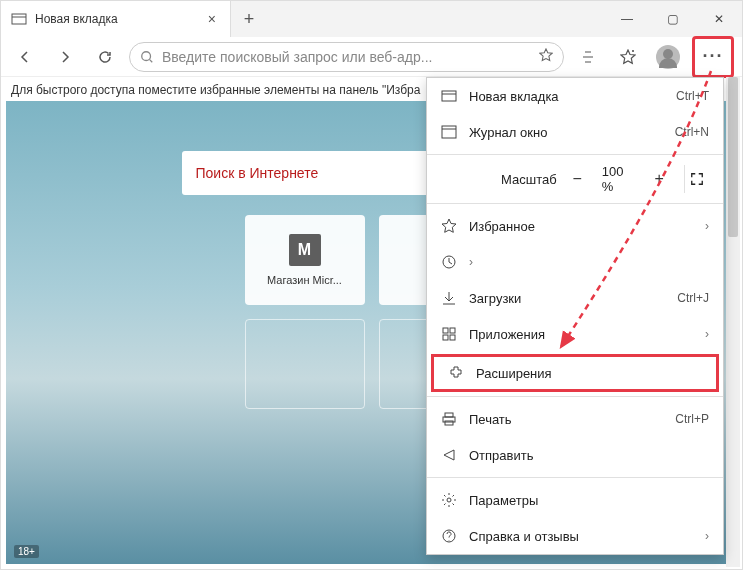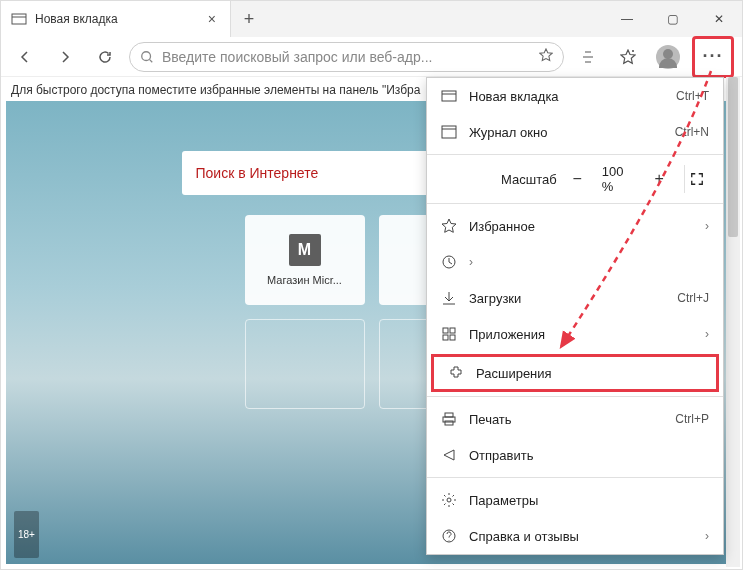--- a/index.html
+++ b/index.html
@@ -20,32 +20,32 @@
   .tbtn svg { width:16px; height:16px; }
   .addressbar { flex:1; height:30px; border:1px solid #ccc; border-radius:15px; display:flex; align-items:center; padding:0 10px; gap:8px; background:#fff; }
   .addressbar .ph { flex:1; color:#888; font-size:14px; white-space:nowrap; overflow:hidden; text-overflow:ellipsis; }
   .addressbar .star { color:#666; }
   .avatar { width:24px; height:24px; border-radius:50%; background:#bbb; position:relative; }
   .avatar::before { content:""; position:absolute; width:10px; height:10px; background:#888; border-radius:50%; top:4px; left:7px; }
   .avatar::after { content:""; position:absolute; width:18px; height:10px; background:#888; border-radius:9px 9px 0 0; bottom:1px; left:3px; }
   .more-highlight { border:3px solid #e63946; padding:2px; border-radius:4px; }
 
   
-  .bookbar { padding: 6px 10px; font-size:12px; color:#333; white-space:nowrap; overflow:hidden; }
+  .bookbar { padding: 6px 4px; font-size:12px; color:#333; white-space:nowrap; overflow:hidden;margin-left:6px; }
 
   
   .content { position:absolute; top:100px; left:5px; right:5px; bottom:5px; background: linear-gradient(180deg, #7db4c4 0%, #a8cdd8 40%, #c5d9de 60%, #5a8fa3 100%); overflow:hidden; }
   .searchbox { margin: 50px auto 20px; width:380px; height:44px; background:#fff; border-radius:3px; display:flex; align-items:center; padding:0 14px; font-size:14px; color:#b91c1c; }
   .tiles { display:flex; gap:14px; justify-content:center; }
   .tile { width:120px; height:90px; background:rgba(255,255,255,0.92); border-radius:4px; display:flex; flex-direction:column; align-items:center; justify-content:center; font-size:11px; color:#333; }
   .tile-icon { width:32px; height:32px; background:#5e5e5e; color:#fff; display:flex; align-items:center; justify-content:center; font-size:16px; font-weight:bold; margin-bottom:8px; border-radius:2px; }
   .tile-plus { font-size:28px; color:#444; }
   .tiles-row2 { display:flex; gap:14px; justify-content:center; margin-top:14px; }
   .tile-empty { width:120px; height:90px; border:1px solid rgba(255,255,255,0.6); border-radius:4px; }
-  .age { position:absolute; bottom:6px; left:8px; font-size:10px; color:#fff; background:rgba(0,0,0,0.3); padding:18px 4px; border-radius:2px; }
+  .age { position:absolute; bottom:6px; left:8px; font-size:10px; color:#fff; background:rgba(0,0,0,0.3); padding:1px 4px; border-radius:2px; }
 
   
   .menu { position:absolute; top:76px; right:18px; width:298px; background:#fff; border:1px solid #ccc; box-shadow:0 4px 12px rgba(0,0,0,0.2); font-size:13px; color:#222; }
   .mitem { display:flex; align-items:center; height:36px; padding:0 14px; gap:12px; }
   .micon { width:16px; height:16px; display:flex; align-items:center; justify-content:center; color:#444; flex-shrink:0; }
   .micon svg { width:16px; height:16px; }
   .mlabel { flex:1; }
   .mshort { color:#555; font-size:12px; }
   .marrow { color:#777; font-size:12px; }
   .msep { height:1px; background:#e0e0e0; margin:4px 0; }

